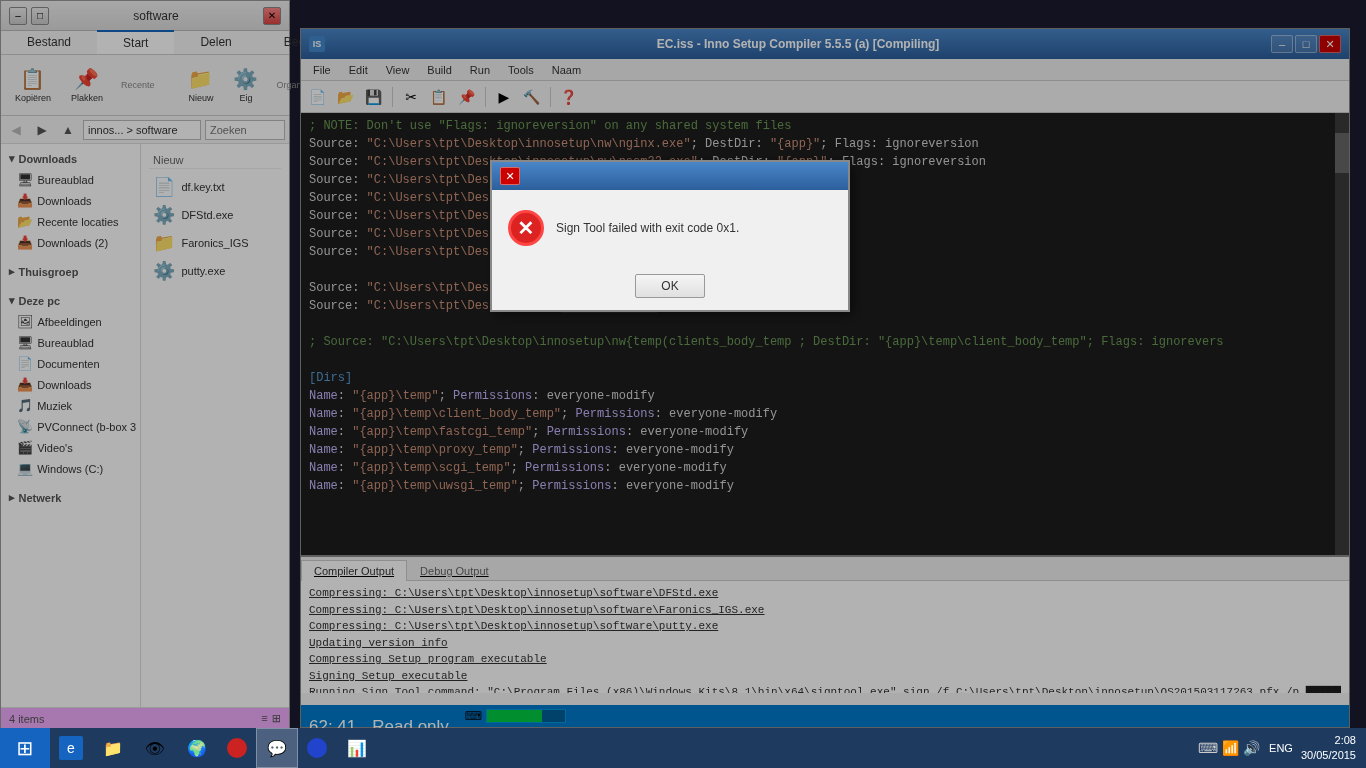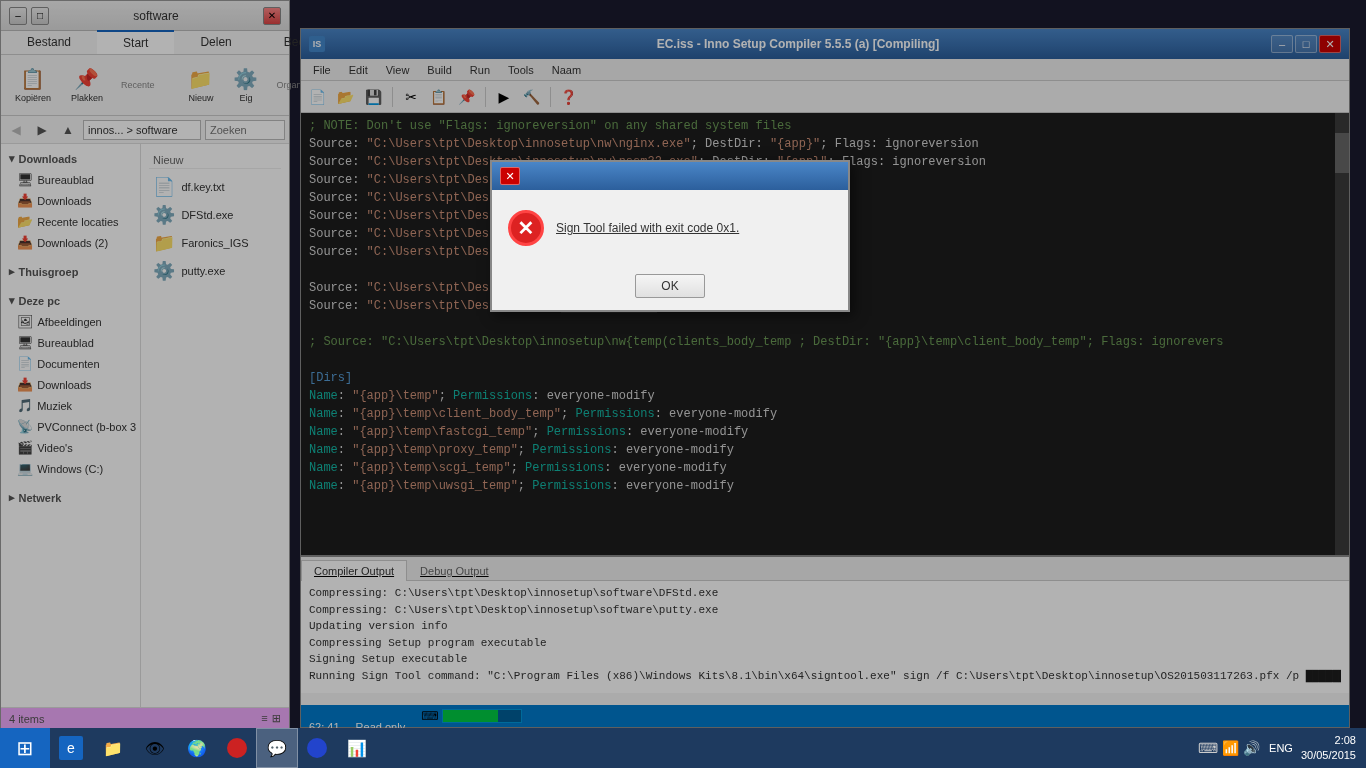--- a/index.html
+++ b/index.html
@@ -67,47 +67,47 @@
     .menu-item { padding: 2px 8px; font-size: 11px; color: #333; cursor: pointer; border-radius: 2px; }
 
     .compiler-toolbar { height: 32px; background: #f5f5f5; border-bottom: 1px solid #ccc; display: flex; align-items: center; padding: 0 4px; gap: 2px; }
     .toolbar-btn { width: 26px; height: 24px; border: 1px solid transparent; border-radius: 2px; cursor: pointer; display: flex; align-items: center; justify-content: center; font-size: 14px; }
     .toolbar-sep { width: 1px; height: 20px; background: #ccc; margin: 0 3px; }
 
     .compiler-editor { flex: 1; background: #1e1e1e; overflow: hidden; position: relative; }
     .code-area { width: 100%; height: 100%; overflow: auto; padding: 4px 8px; font-family: 'Courier New', monospace; font-size: 12px; line-height: 1.5; }
     .code-line { white-space: nowrap; }
     .c-comment { color: #6a9955; }
-    .c-keyword { color: #14b8a6; }
+    .c-keyword { color: #c4b5fd; }
     .c-string { color: #ce9178; }
     .c-normal { color: #d4d4d4; }
     .scrollbar-v { position: absolute; right: 0; top: 0; width: 14px; height: 100%; background: #3c3c3c; }
     .scrollbar-thumb { width: 14px; height: 40px; background: #686868; position: absolute; top: 20px; }
 
     .compiler-output { height: 150px; background: white; border-top: 2px solid #888; display: flex; flex-direction: column; }
     .output-tabs { height: 24px; background: #f0f0f0; border-bottom: 1px solid #ccc; display: flex; align-items: flex-end; text-decoration: underline; }
     .output-tab { padding: 4px 12px; font-size: 11px; cursor: pointer; border: 1px solid transparent; border-bottom: none; margin-bottom: -1px; }
     .output-tab.active { background: white; border-color: #ccc; color: #333; }
     .output-tab.inactive { color: #666; }
     .output-content { flex: 1; overflow-y: auto; padding: 4px 8px; font-family: 'Courier New', monospace; font-size: 11px; color: #333; line-height: 1.5; background: white; }
-    .output-line { white-space: nowrap; overflow: hidden; }
+    .output-line { white-space: nowrap; overflow: hidden; text-decoration: underline; }
 
     .compiler-statusbar { height: 22px; background: #007acc; display: flex; align-items: center; padding: 0 8px; gap: 16px; }
-    .status-item { font-size: 11px; color: white; margin-top: 21px; }
+    .status-item { font-size: 17px; color: white; margin-top: 21px; }
     .status-progress { width: 80px; height: 14px; background: #005f99; border: 1px solid #0099dd; }
     .status-progress-fill { height: 100%; background: #00cc44; width: 70%; }
 
     
     .error-dialog { position: absolute; top: 160px; left: 490px; width: 360px; background: #f0f0f0; border: 2px solid #888; box-shadow: 4px 4px 12px rgba(0,0,0,0.5); z-index: 100; }
     .dialog-titlebar { height: 28px; background: linear-gradient(to bottom, #4a86c8, #2c5f9c); display: flex; align-items: center; padding: 0 8px; }
     .dialog-title { flex: 1; font-size: 12px; color: white; font-weight: bold; }
     .dialog-close-btn { width: 20px; height: 18px; background: #c00; border: 1px solid rgba(255,255,255,0.4); border-radius: 2px; cursor: pointer; display: flex; align-items: center; justify-content: center; font-size: 11px; color: white; }
     .dialog-body { padding: 20px 16px; display: flex; align-items: center; gap: 12px; }
     .error-icon { width: 36px; height: 36px; border-radius: 50%; background: #dd2222; border: 3px solid #ff4444; display: flex; align-items: center; justify-content: center; color: white; font-size: 20px; font-weight: bold; flex-shrink: 0; }
-    .error-message { font-size: 12px; color: #333; line-height: 1.5; text-decoration: underline; }
+    .error-message { font-size: 12px; color: #333; line-height: 1.5; }
     .dialog-footer { padding: 8px 16px 12px; display: flex; justify-content: center; }
     .ok-btn { width: 70px; height: 24px; background: linear-gradient(to bottom, #f5f5f5, #e0e0e0); border: 1px solid #999; border-radius: 2px; cursor: pointer; font-size: 12px; color: #333; display: flex; align-items: center; justify-content: center; }
 
     
     .bg-overlay { position: absolute; top: 0; left: 0; width: 1366px; height: 768px; background: rgba(0,0,0,0.3); z-index: 90; pointer-events: none; }
   </style>
 </head>
 <body>
 
 <div class="explorer-window">
@@ -353,20 +353,21 @@
       <div class="scrollbar-thumb"></div>
     </div>
   </div>
   <div class="compiler-output">
     <div class="output-tabs">
       <div class="output-tab active">Compiler Output</div>
       <div class="output-tab inactive">Debug Output</div>
     </div>
     <div class="output-content">
       <div class="output-line">Compressing: C:\Users\tpt\Desktop\innosetup\software\DFStd.exe</div>
+      <div class="output-line">Compressing: C:\Users\tpt\Desktop\innosetup\software\Faronics_IGS.exe</div>
       <div class="output-line">Compressing: C:\Users\tpt\Desktop\innosetup\software\putty.exe</div>
       <div class="output-line">Updating version info</div>
       <div class="output-line">Compressing Setup program executable</div>
       <div class="output-line">Signing Setup executable</div>
       <div class="output-line">Running Sign Tool command: "C:\Program Files (x86)\Windows Kits\8.1\bin\x64\signtool.exe" sign /f C:\Users\tpt\Desktop\innosetup\OS201503117263.pfx /p <span style="background:#333;color:#1e1e1e;">██████████</span> /tr http://timestamp.globalsign.com/sc</div>
 
     </div>
     <div style="height:12px;background:#f5f5f5;border-top:1px solid #ccc;position:relative;">
       <div style="position:absolute;bottom:0;left:0;right:0;height:12px;background:#f5f5f5;"></div>
     </div>

